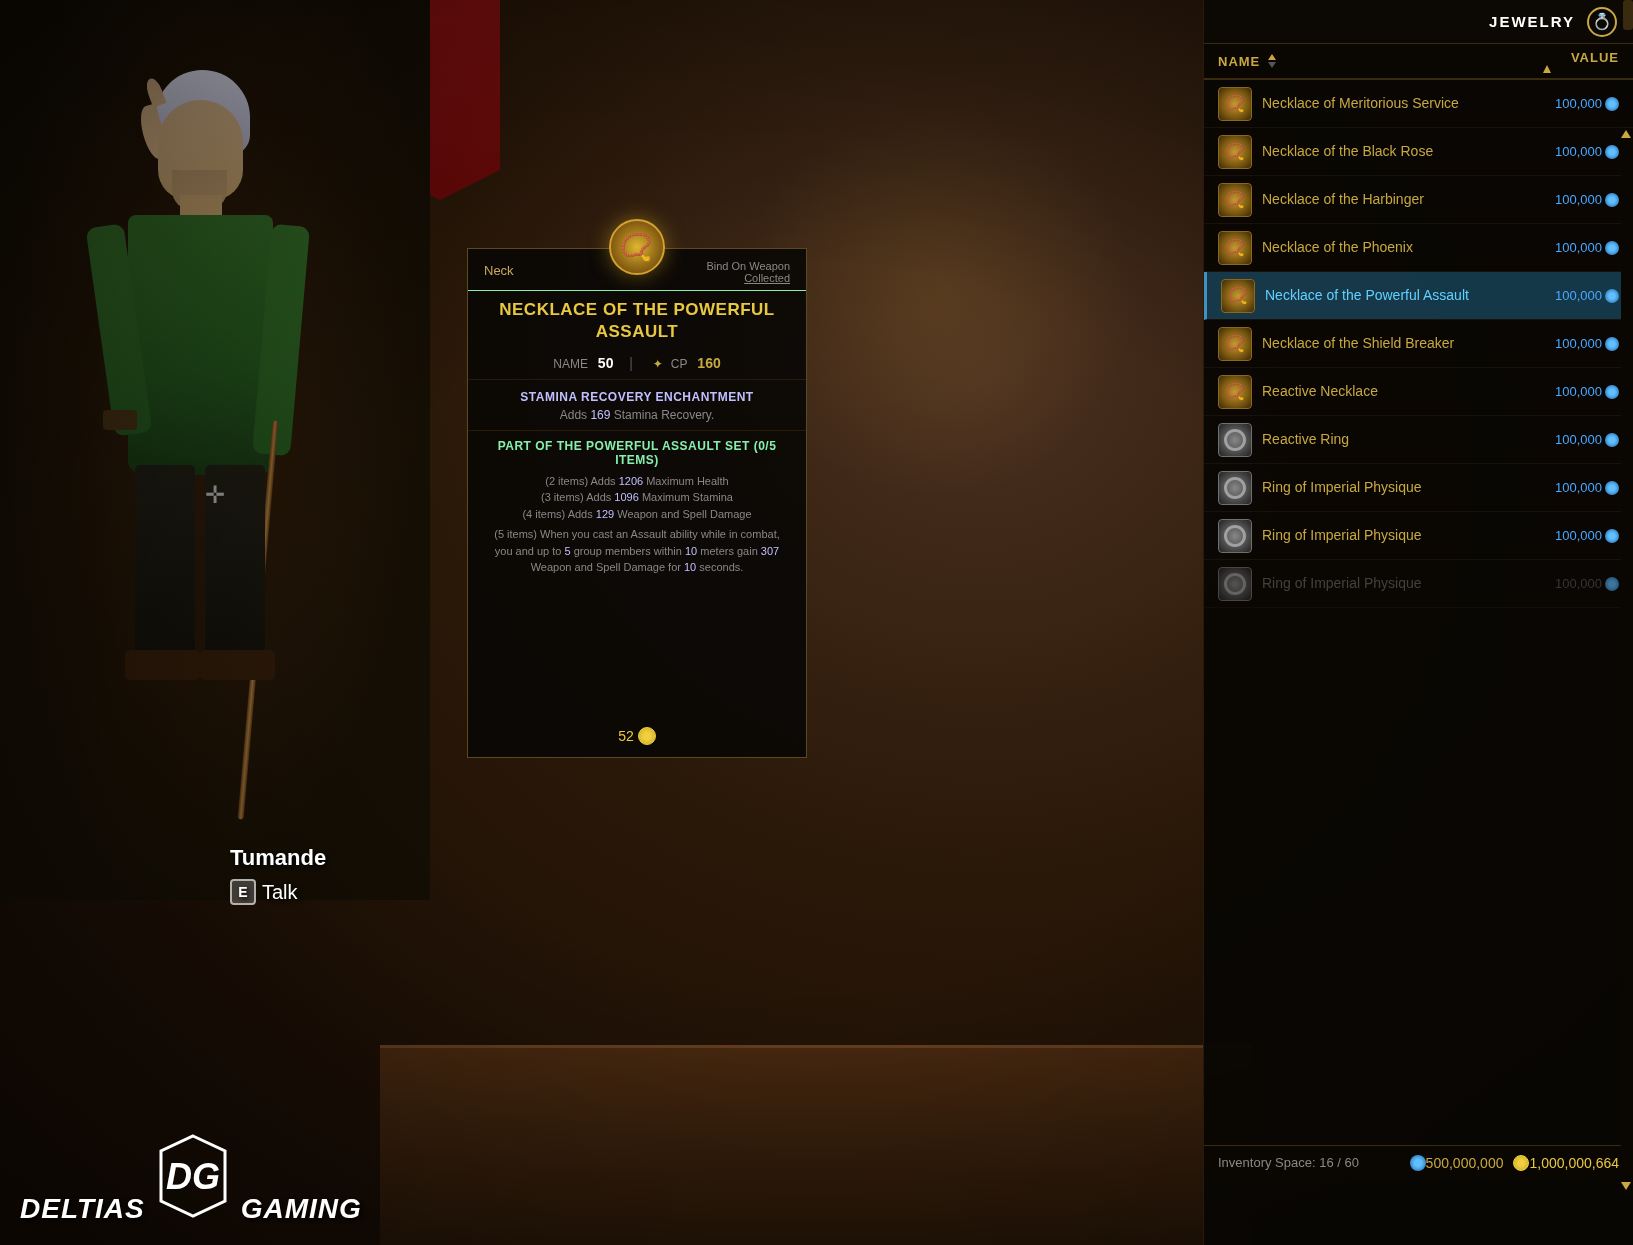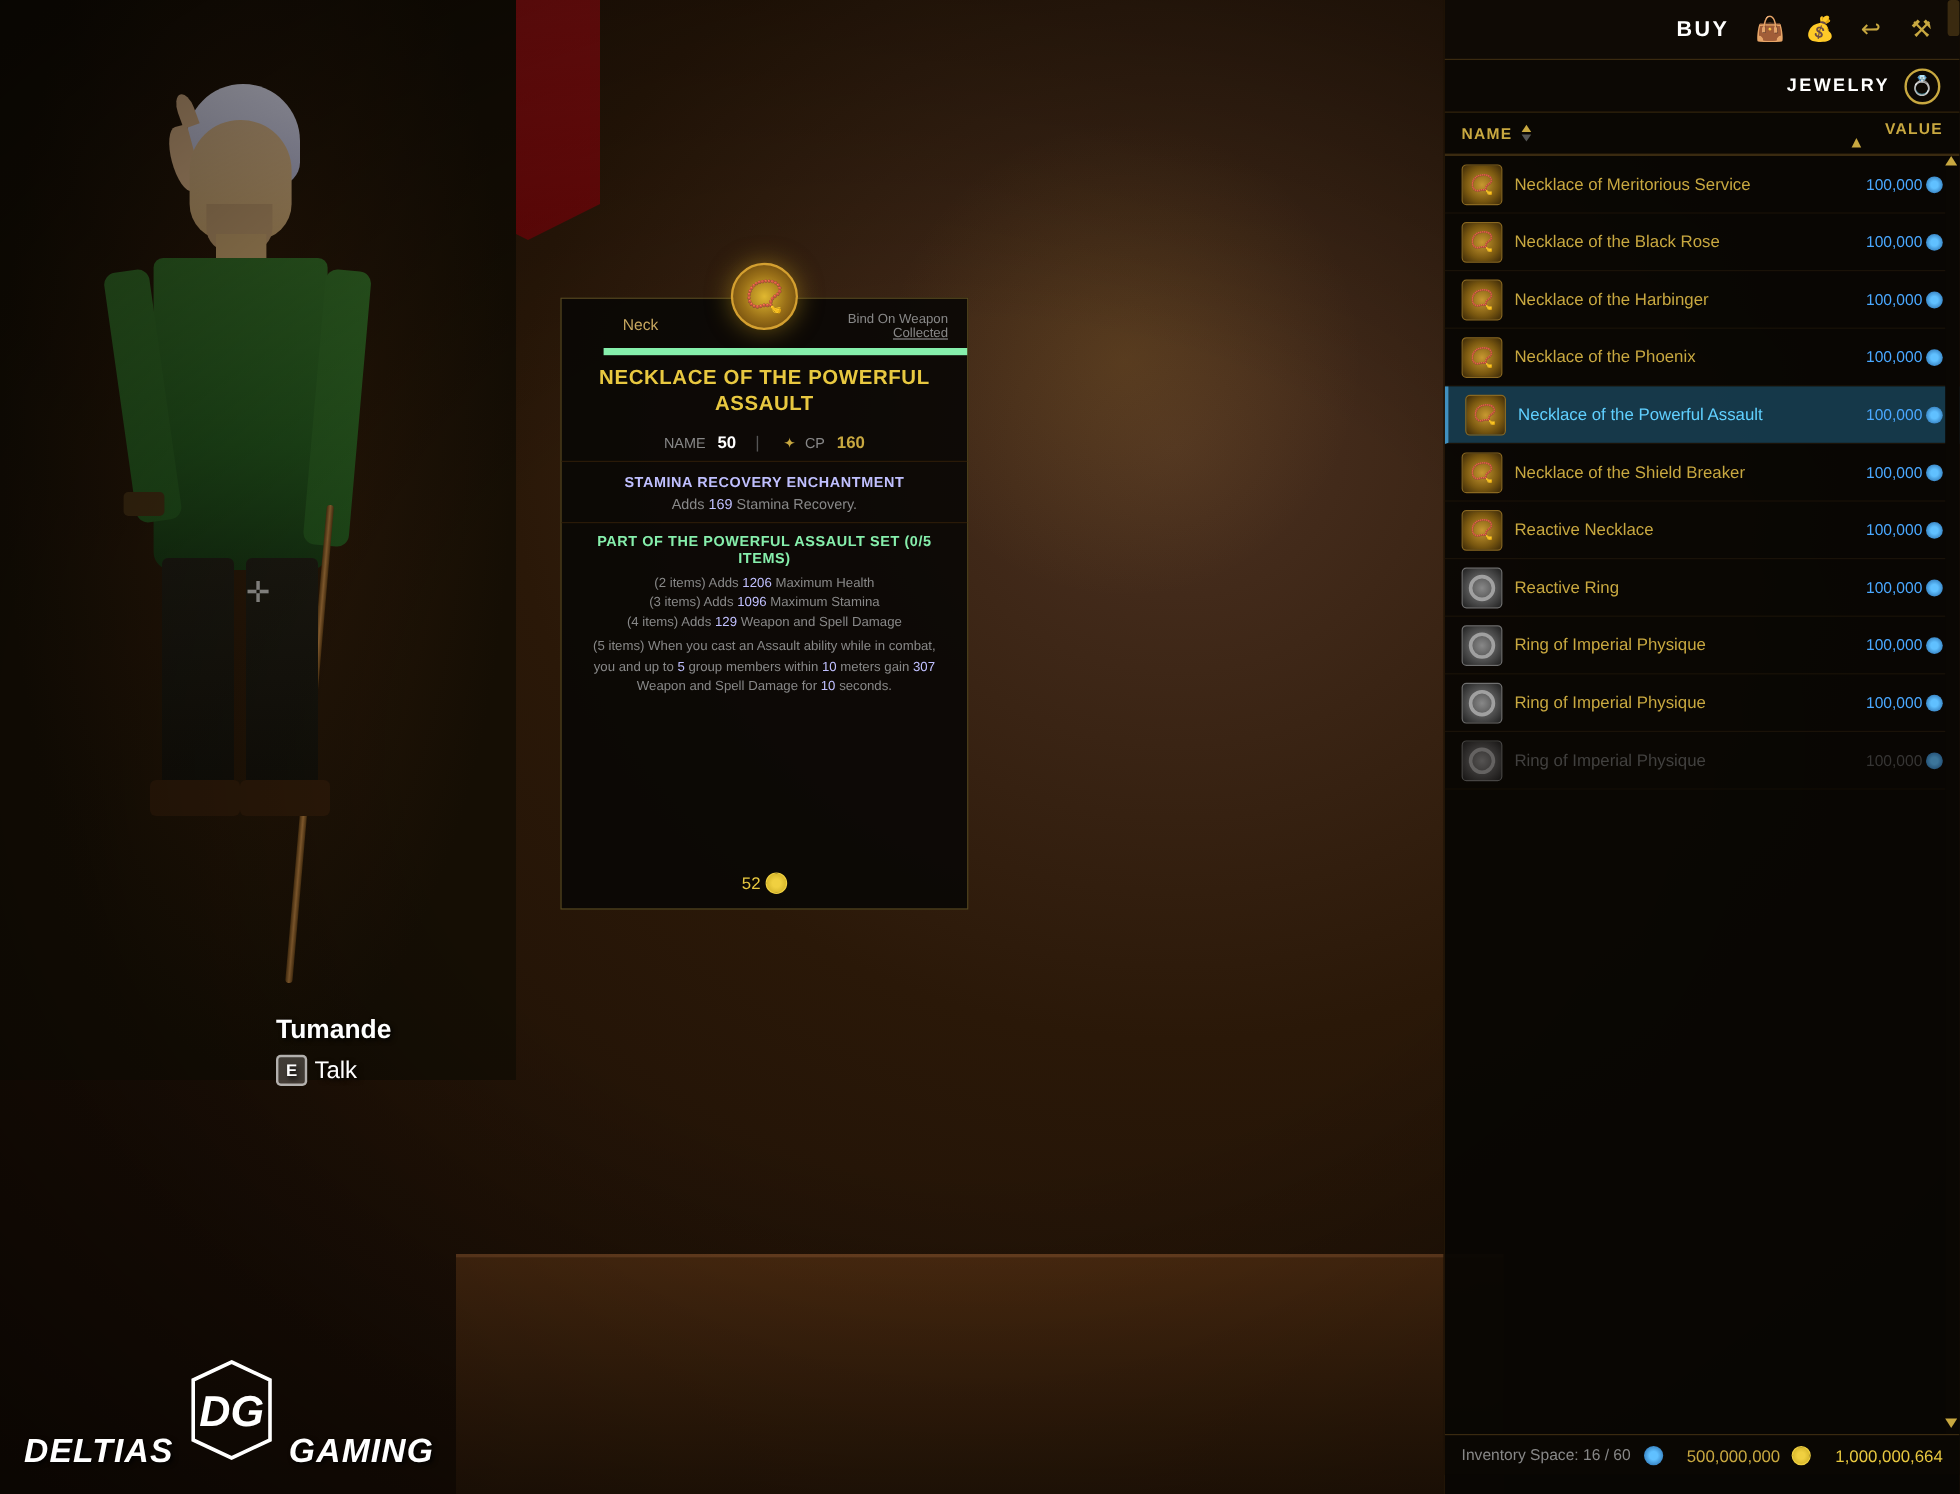--- a/index.html
+++ b/index.html
@@ -450,21 +450,21 @@
 
     .footer-currency {
       display: flex;
       align-items: center;
       gap: 10px;
     }
 
     .currency-item {
       display: flex;
       align-items: center;
-      gap: 20px;
+      gap: 0;
       font-size: 14px;
     }
 
     .currency-ap {
       color: #c8a840;
     }
 
     .currency-gold {
       color: #e8c840;
     }
@@ -611,21 +611,21 @@
     <span>Talk</span>
   </div>
 </div>
 
 <div class="item-tooltip">
 
   <div style="position:absolute; top:-30px; left:50%; transform:translateX(-50%); z-index:25;">
     <div style="width:56px; height:56px; background:radial-gradient(circle, #e0b830 0%, #9a7018 50%, #5a3808 100%); border-radius:50%; border:2px solid #d4a030; display:flex; align-items:center; justify-content:center; font-size:26px; box-shadow:0 0 20px rgba(200,160,30,0.5);">📿</div>
   </div>
 
-  <div style="padding: 14px 16px 6px; border-bottom: 6px solid #86efac; margin-left: 35px;">
+  <div style="padding: 14px 16px 6px; border-bottom: 1px solid #86efac;">
     <div style="color:#c8a860; font-size:13px;">Neck</div>
     <div style="text-align:right; margin-top:-18px;">
       <div style="color:#888; font-size:11px;">Bind On Weapon</div>
       <div style="color:#888; font-size:11px;text-decoration:underline;">Collected</div>
     </div>
   </div>
 
   <div class="tooltip-title">NECKLACE OF THE POWERFUL ASSAULT</div>
 
   <div class="tooltip-level">
@@ -654,27 +654,20 @@
   </div>
 
   <div class="tooltip-price">
     <span>52</span>
     <div class="coin-icon"></div>
   </div>
 </div>
 
 <div class="shop-panel">
 
-  <div class="shop-topbar">
-    <span class="buy-label">BUY</span>
-    <div class="top-icon" title="Inventory">👜</div>
-    <div class="top-icon" title="Currency">💰</div>
-    <div class="top-icon" title="Return">↩</div>
-    <div class="top-icon" title="Craft">⚒</div>
-  </div>
 
   <div class="shop-catbar">
     <span class="cat-label">JEWELRY</span>
     <div class="cat-icon">💍</div>
   </div>
 
   <div class="shop-header">
     <div class="col-name">
       <span>NAME</span>
       <div style="display:flex; flex-direction:column; gap:2px; margin-left:4px;">

